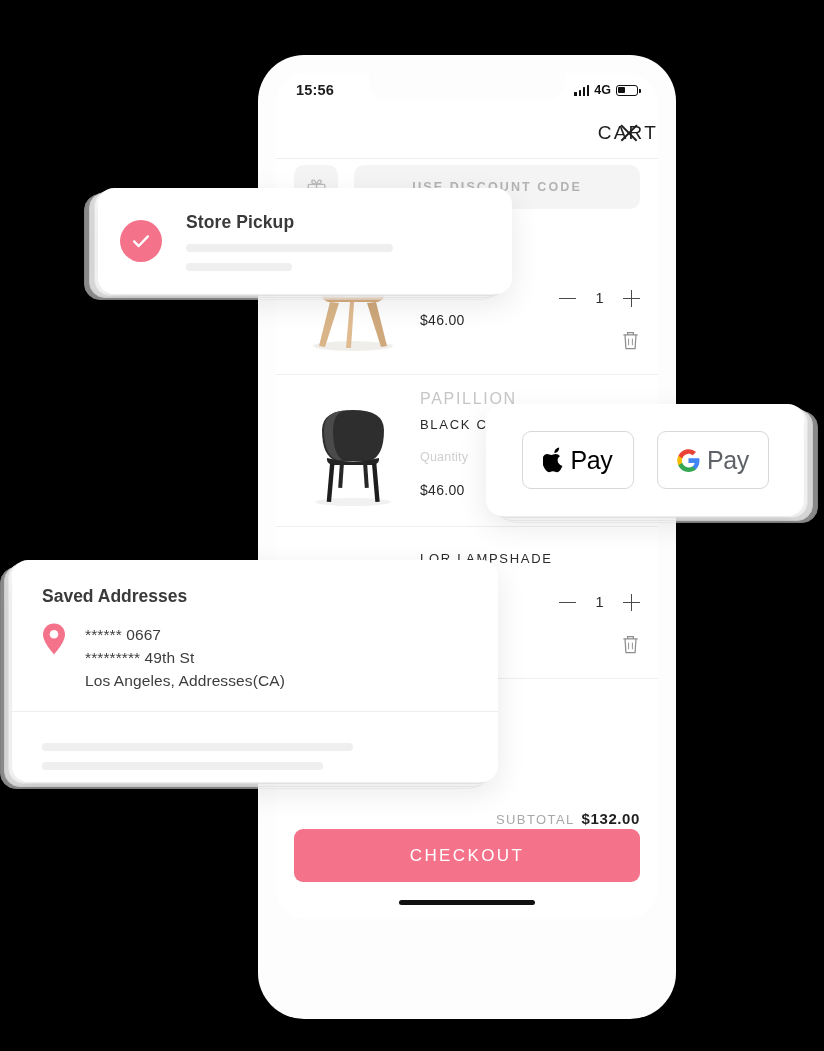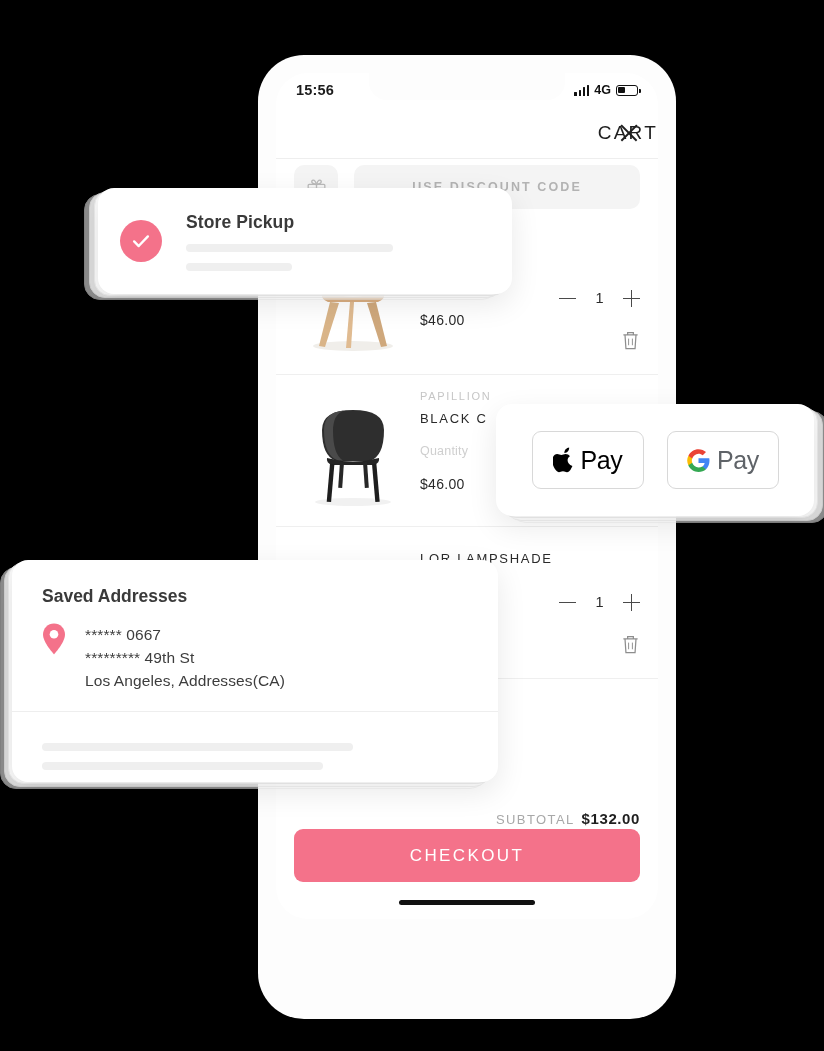--- a/index.html
+++ b/index.html
@@ -81,21 +81,21 @@
   .promo-text { font-size: 12.5px; letter-spacing: 2.1px; color: #b3b3b3; font-weight: bold; }
 
   .item-list { position: absolute; left: 0; top: 150px; width: 100%; }
   .cart-item {
     position: relative; height: 152px; padding: 0 18px;
     display: flex; align-items: center;
     border-bottom: 1px solid #efefef;
   }
   .thumb { width: 118px; height: 130px; flex: 0 0 auto; position: relative; }
   .info { flex: 1; padding-left: 8px; height: 122px; position: relative; }
-  .brand { font-size: 11px; letter-spacing: 1.7px; color: #c6c6c6; }
+  .brand { font-size: 16px; letter-spacing: 1.7px; color: #c6c6c6; }
   .pname { font-size: 13px; letter-spacing: 1.7px; color: #2a2a2a; margin-top: 9px; }
   .qty-label { font-size: 12.5px; color: #cfcfcf; margin-top: 18px; letter-spacing: .2px; }
   .price { font-size: 14px; color: #2a2a2a; margin-top: 18px; letter-spacing: .3px; }
   .stepper {
     position: absolute; right: 0; top: 52px;
     display: flex; align-items: center; gap: 19px;
   }
   .st-btn { width: 17px; height: 17px; position: relative; }
   .st-btn::before { content:""; position:absolute; left:0; top:8px; width:17px; height:1.4px; background:#4a4a4a; }
   .st-btn.plus::after { content:""; position:absolute; left:7.8px; top:0; width:1.4px; height:17px; background:#4a4a4a; }
@@ -137,21 +137,21 @@
   .pickup-card { width: 414px; height: 106px; display: flex; align-items: center; padding: 0 22px; }
   .check-circle {
     width: 42px; height: 42px; border-radius: 50%; background: #F4728A;
     display: flex; align-items: center; justify-content: center; flex: 0 0 auto;
   }
   .pickup-body { padding-left: 24px; flex: 1; }
   .pickup-title { font-size: 17.5px; font-weight: bold; color: #3a3a3a; letter-spacing: .1px; }
   .bar { background: #efefef; border-radius: 4px; height: 8px; margin-top: 11px; }
 
   
-  .pay-stack { left: 496px; top: 404px; z-index: 20; }
+  .pay-stack { left: 486px; top: 404px; z-index: 20; }
   .pay-card { width: 318px; height: 112px; display: flex; align-items: center; justify-content: center; gap: 23px; }
   .pay-btn {
     width: 112px; height: 58px; border: 1px solid #d8d8d8; border-radius: 9px;
     background: #fff; display: flex; align-items: center; justify-content: center; gap: 6px;
   }
   .pay-word { font-size: 25px; color: #000; letter-spacing: -.4px; }
   .pay-word.g { color: #5f6368; }
 
   
   .addr-stack { left: 12px; top: 560px; z-index: 20; }

